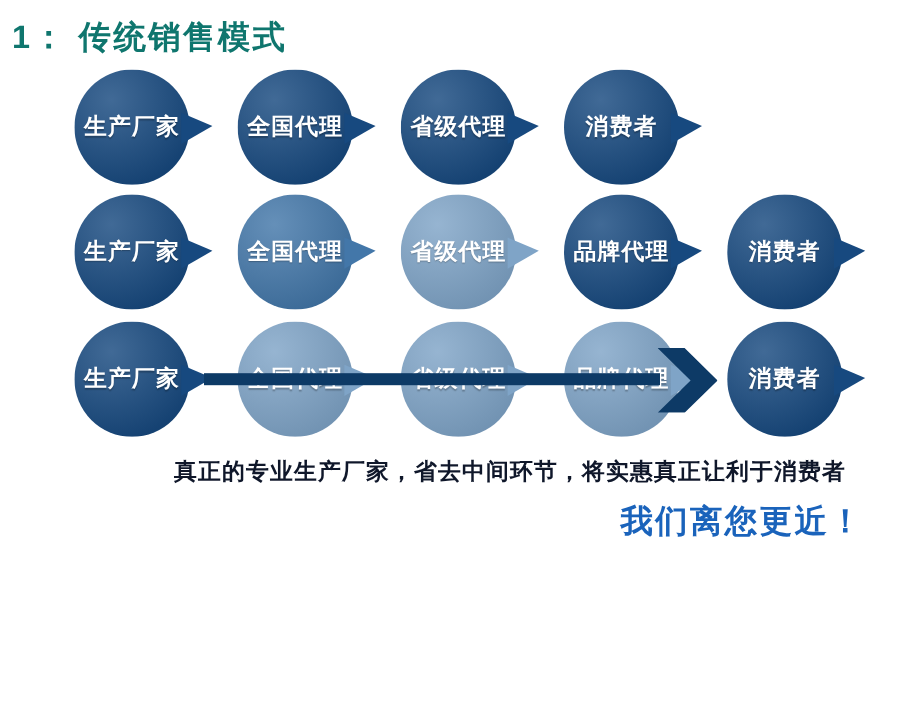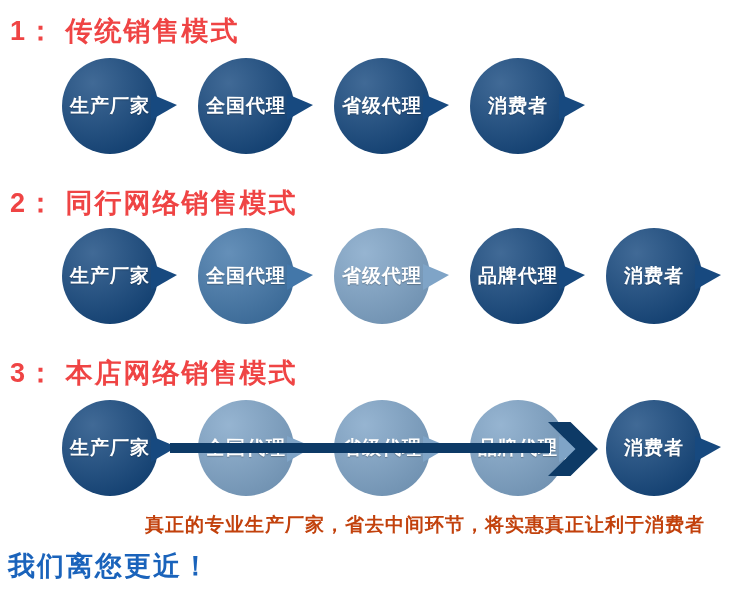--- a/index.html
+++ b/index.html
@@ -7,21 +7,21 @@
     position:relative;
     width:750px;height:593px;
     background:#ffffff;
     overflow:hidden;
     font-family:"Liberation Sans", sans-serif;
   }
   .heading{
     margin:0;
     font-size:27px;
     font-weight:bold;
-    color:#ef4444;
+    color:#0f766e;
     line-height:34px;
     letter-spacing:2px;
     padding-left:10px;
   }
   .heading.h1{margin-top:14px;}
   .heading.h2{margin-top:32px;}
   .heading.h3{margin-top:32px;}
   .row{
     position:relative;
     display:flex;
@@ -83,29 +83,30 @@
     left:548px;top:22px;
     width:50px;height:54px;
     background:var(--arrow,#0d3a66);
     clip-path:polygon(0% 0%, 45% 0%, 100% 50%, 45% 100%, 0% 100%, 55% 50%);
   }
   .caption{
     margin-top:16px;
     margin-left:145px;
     font-size:19px;
     font-weight:bold;
-    color:#c2410c;
+    color:#0f172a;
     letter-spacing:1px;
   }
   .footer{
     margin-top:10px;
     display:flex;
     justify-content:space-between;
     align-items:flex-end;
     padding:0 30px 0 8px;
+    flex-direction:column;
   }
   .slogan{
     font-size:27px;
     font-weight:bold;
     color:var(--slogan,#1a63bb);
     letter-spacing:2px;
   }
   .site-url{
     font-family:"Liberation Mono", monospace;
     font-size:14px;
@@ -131,42 +132,40 @@
       <div class="bubble tone-dark">
         <span class="bubble-label">省级代理</span>
       </div>
       <div class="bubble tone-dark">
         <span class="bubble-label">消费者</span>
       </div>
     </div>
   </div>
 
   <div class="section">
-    <h2 class="heading h2">2： 同行网络销售模式</h2>
     <div class="row r2">
       <div class="bubble tone-dark">
         <span class="bubble-label">生产厂家</span>
       </div>
       <div class="bubble tone-medium">
         <span class="bubble-label">全国代理</span>
       </div>
       <div class="bubble tone-light">
         <span class="bubble-label">省级代理</span>
       </div>
       <div class="bubble tone-dark">
         <span class="bubble-label">品牌代理</span>
       </div>
       <div class="bubble tone-dark">
         <span class="bubble-label">消费者</span>
       </div>
     </div>
   </div>
 
   <div class="section">
-    <h2 class="heading h3">3： 本店网络销售模式</h2>
     <div class="row r3">
       <div class="bubble tone-dark">
         <span class="bubble-label">生产厂家</span>
       </div>
       <div class="bubble tone-light">
         <span class="bubble-label">全国代理</span>
       </div>
       <div class="bubble tone-light">
         <span class="bubble-label">省级代理</span>
       </div>

